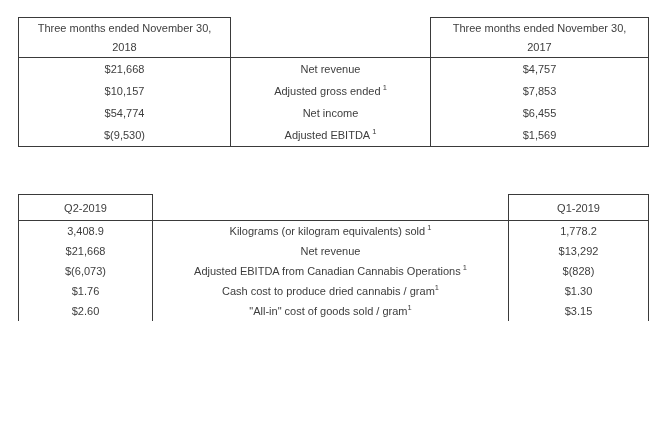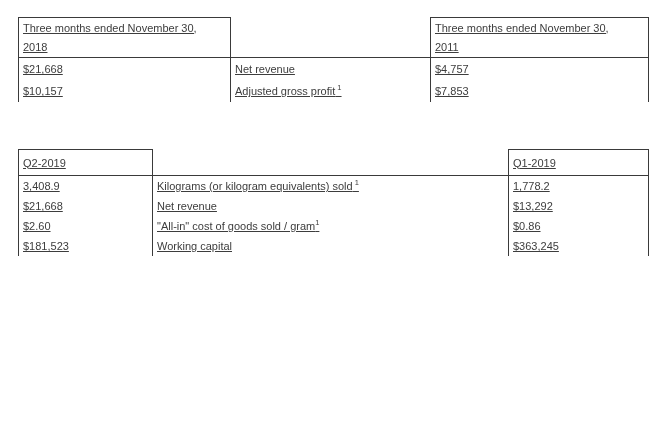--- a/index.html
+++ b/index.html
@@ -23,26 +23,25 @@
   table.fin-table{
     border-collapse:collapse;
     table-layout:fixed;
     margin-left:18px;
   }
   table.t1{ margin-top:17px; width:630px; }
   table.t2{ margin-top:47px; width:630px; }
   .fin-table td{
     font-size:11px;
     color:var(--text);
-    text-align:left;
+    text-align:center;
     vertical-align:middle;
     padding:0 4px;
     overflow:hidden;
     white-space:nowrap;
-    text-decoration:underline;
   }
   
   .hcell{ border:1px solid var(--line); }
   .hempty{ border:none; }
   .t1 .hrow td{ height:39px; }
   .t1 .hcell div{ line-height:19px; }
   .t2 .hrow td{ height:25px; }
   
   .brow td{
     border-left:1px solid var(--line);
@@ -77,32 +76,42 @@
       </colgroup>
     <tbody>
       <tr class="hrow">
         <td class="hcell">
           <div>Three months ended November 30,</div>
           <div>2018</div>
         </td>
         <td class="hempty"></td>
         <td class="hcell">
           <div>Three months ended November 30,</div>
-          <div>2011</div>
+          <div>2017</div>
         </td>
       </tr>
       <tr class="brow first">
         <td>$21,668</td>
         <td><span>Net revenue</span><sup></sup></td>
         <td>$4,757</td>
       </tr>
       <tr class="brow">
         <td>$10,157</td>
-        <td><span>Adjusted gross profit</span><sup> 1</sup></td>
+        <td><span>Adjusted gross ended</span><sup> 1</sup></td>
         <td>$7,853</td>
+      </tr>
+      <tr class="brow">
+        <td>$54,774</td>
+        <td><span>Net income</span><sup></sup></td>
+        <td>$6,455</td>
+      </tr>
+      <tr class="brow last">
+        <td>$(9,530)</td>
+        <td><span>Adjusted EBITDA</span><sup> 1</sup></td>
+        <td>$1,569</td>
       </tr>
     </tbody>
   </table>
 
   <table class="fin-table t2">
     <colgroup>
         <col class="c1">
         <col class="c2">
         <col class="c3">
       </colgroup>
@@ -116,25 +125,30 @@
         <td>3,408.9</td>
         <td><span>Kilograms (or kilogram equivalents) sold</span><sup> 1</sup></td>
         <td>1,778.2</td>
       </tr>
       <tr class="brow">
         <td>$21,668</td>
         <td><span>Net revenue</span><sup></sup></td>
         <td>$13,292</td>
       </tr>
       <tr class="brow">
+        <td>$(6,073)</td>
+        <td><span>Adjusted EBITDA from Canadian Cannabis Operations</span><sup> 1</sup></td>
+        <td>$(828)</td>
+      </tr>
+      <tr class="brow">
+        <td>$1.76</td>
+        <td><span>Cash cost to produce dried cannabis / gram</span><sup>1</sup></td>
+        <td>$1.30</td>
+      </tr>
+      <tr class="brow">
         <td>$2.60</td>
         <td><span>"All-in" cost of goods sold / gram</span><sup>1</sup></td>
-        <td>$0.86</td>
-      </tr>
-      <tr class="brow">
-        <td>$181,523</td>
-        <td><span>Working capital</span><sup></sup></td>
-        <td>$363,245</td>
+        <td>$3.15</td>
       </tr>
     </tbody>
   </table>
 
 </div>
 
 </body></html>

